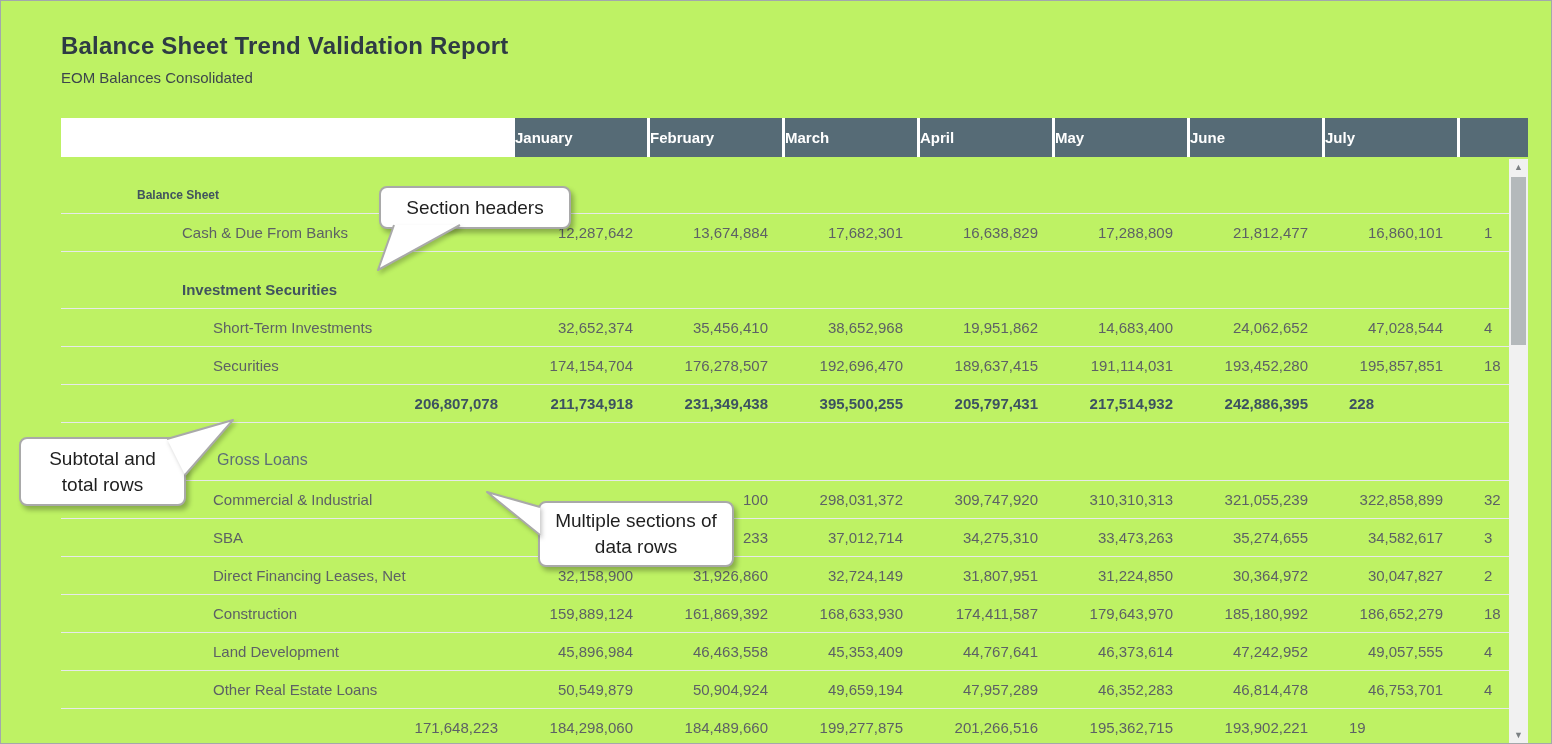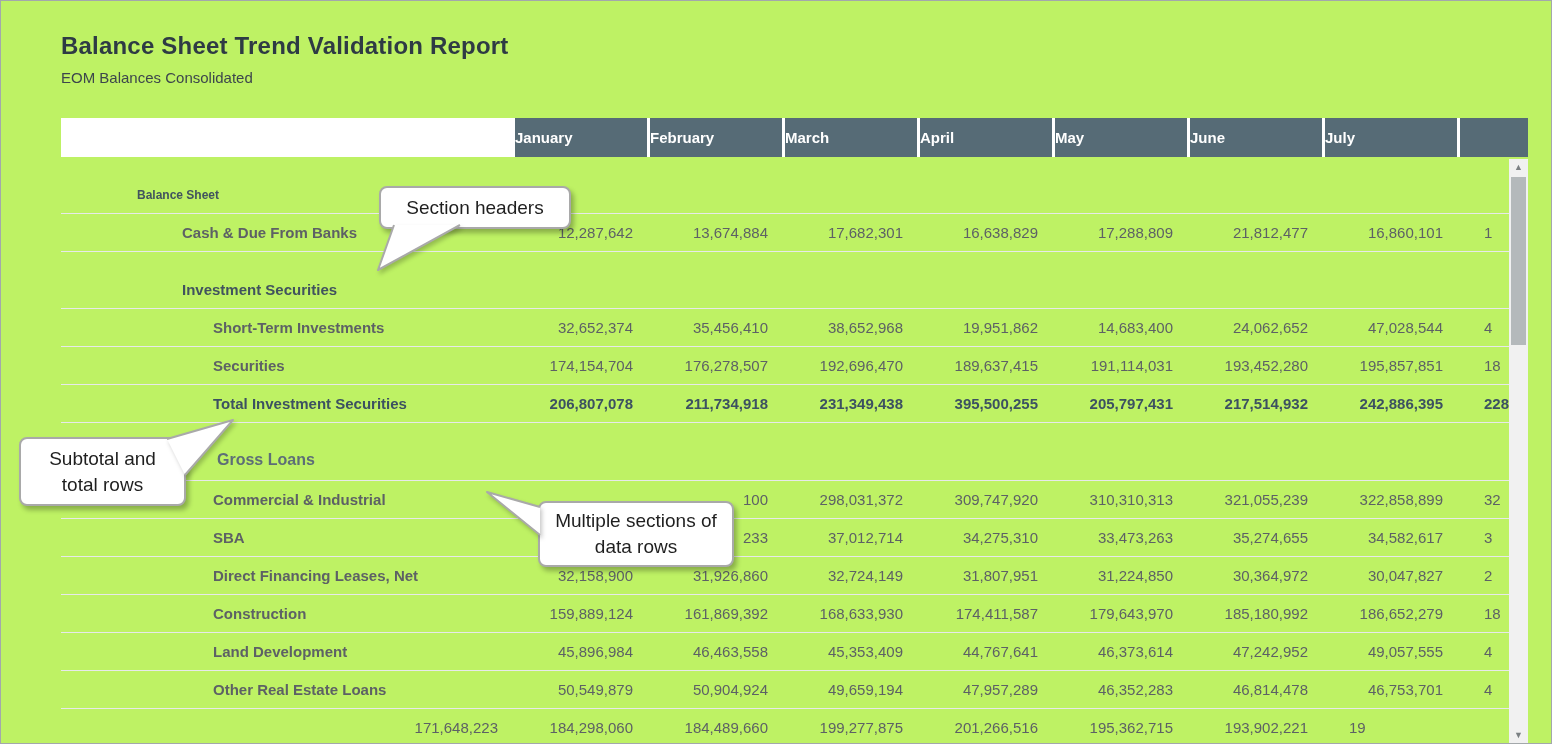--- a/index.html
+++ b/index.html
@@ -25,21 +25,21 @@
   .mh-row { height:39px; }
   .mh-cell {
     background:#566b76; color:#fff; font-size:15px; font-weight:bold;
     line-height:39px; padding-right:14px;
     border-left:3px solid #fff;
   }
   .mh-spacer { background:#fff; }
   
   .tbody { margin-top:19px; }
   .row { align-items:center; height:38px; border-bottom:1px solid #e7e9ea; }
-  .row .label { font-size:15px; color:#5d6165; white-space:nowrap;font-weight:bold; }
+  .row .label { font-size:15px; color:#5d6165; white-space:nowrap; }
   .row .val   { font-size:15px; color:#5d6165; text-align:right; padding-right:14px; white-space:nowrap; }
   .row .clip  { font-size:15px; color:#5d6165; text-align:left; padding-left:27px; overflow:hidden; white-space:nowrap; }
   .lvl1 .label { padding-left:121px; }
   .lvl2 .label { padding-left:152px; }
   .row.title { height:38px; }
   .row.title .label { padding-left:76px; font-size:12px; font-weight:bold; color:#41535e; }
   .row.section { height:57px; }
   .row.section .label { align-self:end; padding-bottom:10px; font-weight:bold; color:#41535e; }
   .row.section-plain { height:58px; }
   .row.section-plain .label { align-self:end; padding-bottom:11px; font-size:16px; color:#5d6e77; padding-left:156px; }
@@ -145,21 +145,20 @@
           <div class="val">174,154,704</div>
           <div class="val">176,278,507</div>
           <div class="val">192,696,470</div>
           <div class="val">189,637,415</div>
           <div class="val">191,114,031</div>
           <div class="val">193,452,280</div>
           <div class="val">195,857,851</div>
           <div class="clip">18</div>
         </div>
         <div class="grid-row row total lvl2">
-          <div class="label">Total Investment Securities</div>
           <div class="val">206,807,078</div>
           <div class="val">211,734,918</div>
           <div class="val">231,349,438</div>
           <div class="val">395,500,255</div>
           <div class="val">205,797,431</div>
           <div class="val">217,514,932</div>
           <div class="val">242,886,395</div>
           <div class="clip">228</div>
         </div>
         <div class="grid-row row section-plain lvl2">

